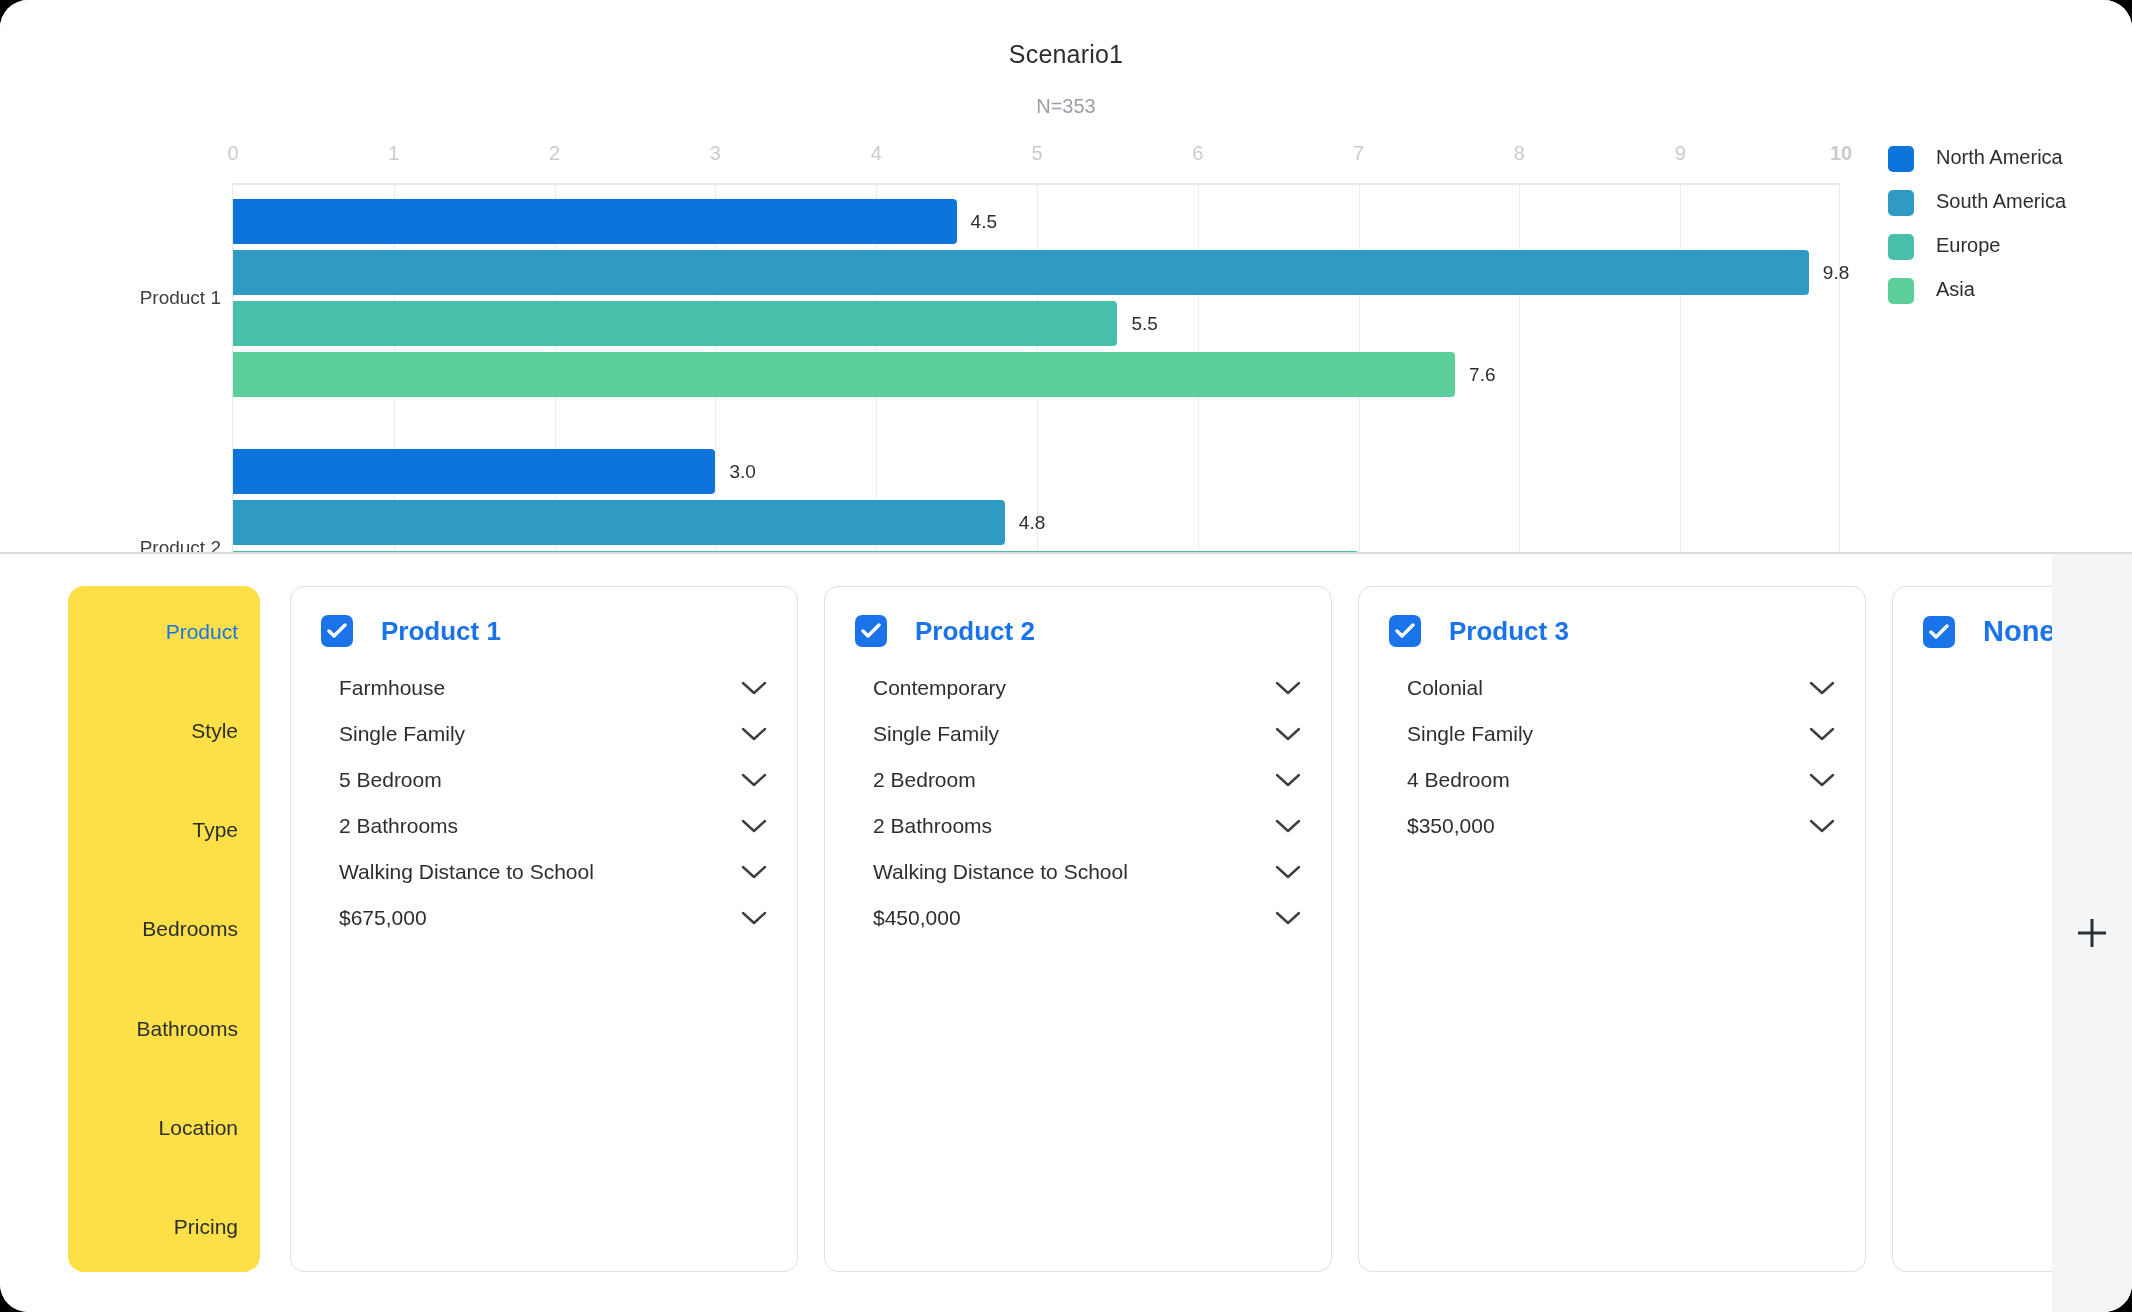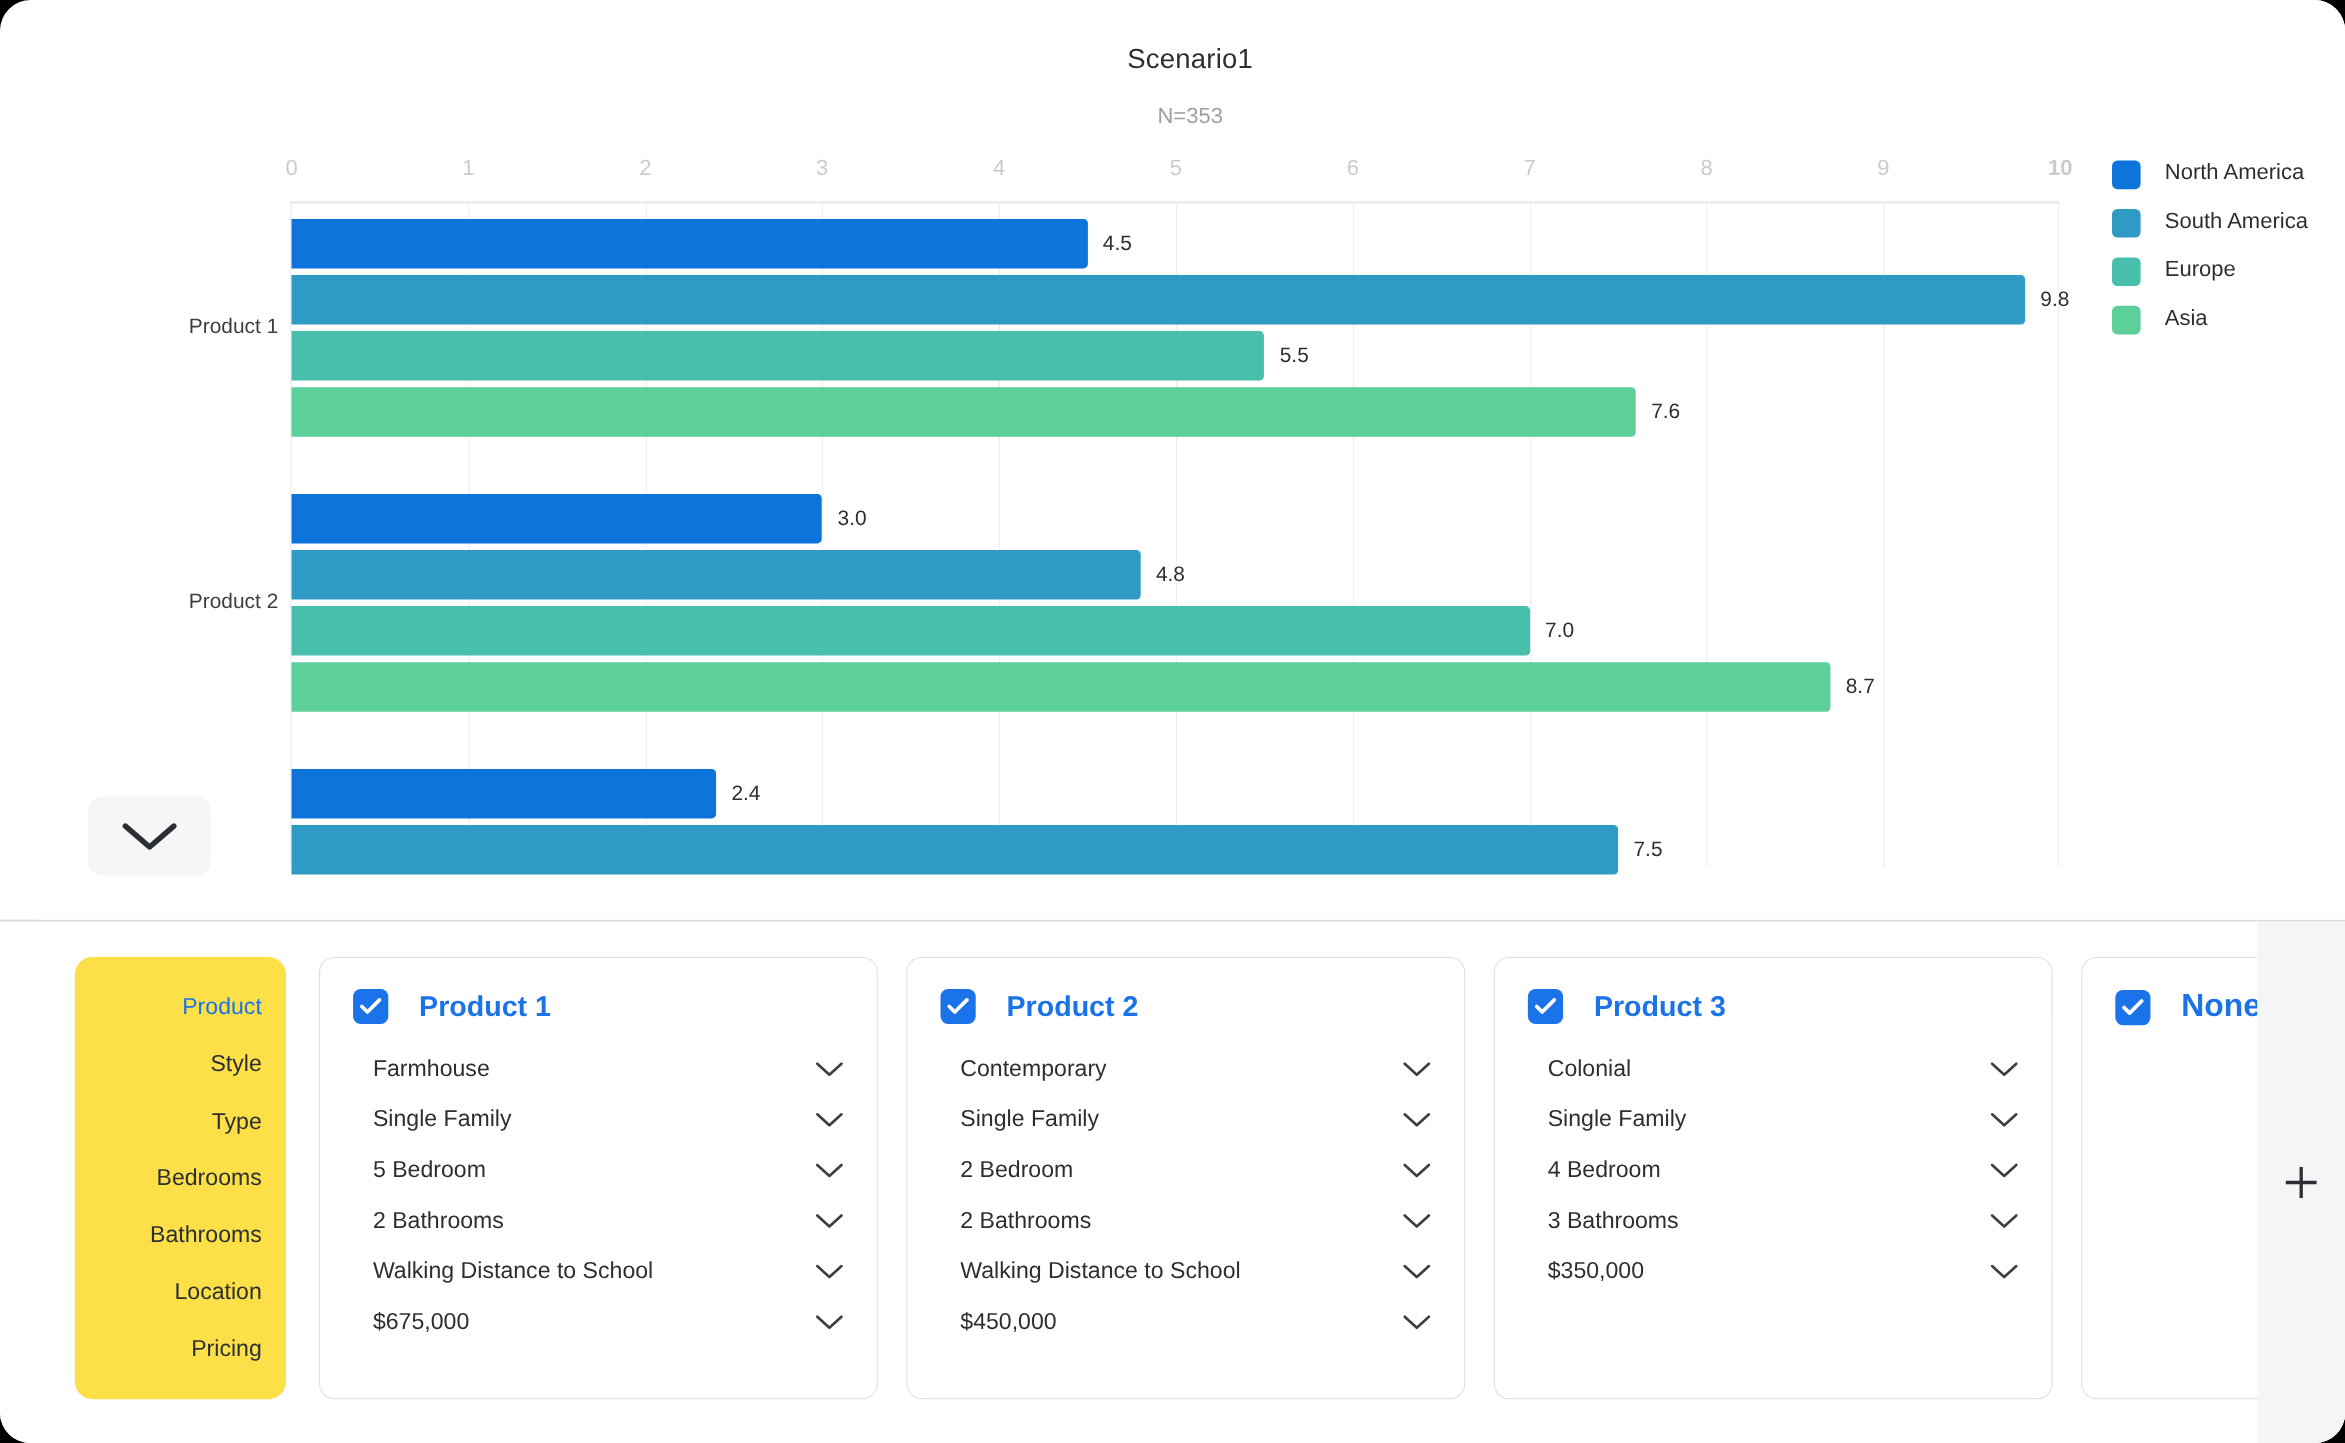--- a/index.html
+++ b/index.html
@@ -16,25 +16,24 @@
     background: #ffffff;
     border-radius: 28px;
     overflow: hidden;
     display: flex;
     flex-direction: column;
   }
 
   
   .chart-area {
     position: relative;
-    height: 836px;
+    height: 552px;
     background: #fff;
     overflow: hidden;
     flex: none;
-    margin-left: 32px;
   }
 
   .chart-title {
     position: absolute;
     top: 40px; left: 0; right: 0;
     text-align: center;
     font-size: 25px;
     color: #2b2f33;
     letter-spacing: .2px;
   }
@@ -443,26 +442,20 @@
               <polyline points="2,3 13,13 24,3" fill="none" stroke="#3a3f44" stroke-width="2.4" stroke-linecap="round" stroke-linejoin="round"></polyline>
             </svg>
           </div>
           <div class="prow">
             <span class="prow-label">4 Bedroom</span>
             <svg class="chev" viewBox="0 0 26 16">
               <polyline points="2,3 13,13 24,3" fill="none" stroke="#3a3f44" stroke-width="2.4" stroke-linecap="round" stroke-linejoin="round"></polyline>
             </svg>
           </div>
           <div class="prow">
-            <span class="prow-label">3 Bathrooms</span>
-            <svg class="chev" viewBox="0 0 26 16">
-              <polyline points="2,3 13,13 24,3" fill="none" stroke="#3a3f44" stroke-width="2.4" stroke-linecap="round" stroke-linejoin="round"></polyline>
-            </svg>
-          </div>
-          <div class="prow">
             <span class="prow-label">$350,000</span>
             <svg class="chev" viewBox="0 0 26 16">
               <polyline points="2,3 13,13 24,3" fill="none" stroke="#3a3f44" stroke-width="2.4" stroke-linecap="round" stroke-linejoin="round"></polyline>
             </svg>
           </div>
         </div>
         <div class="pcard">
           <div class="pcard-head">
             <div class="checkbox">
               <svg width="20" height="16" viewBox="0 0 20 16">

